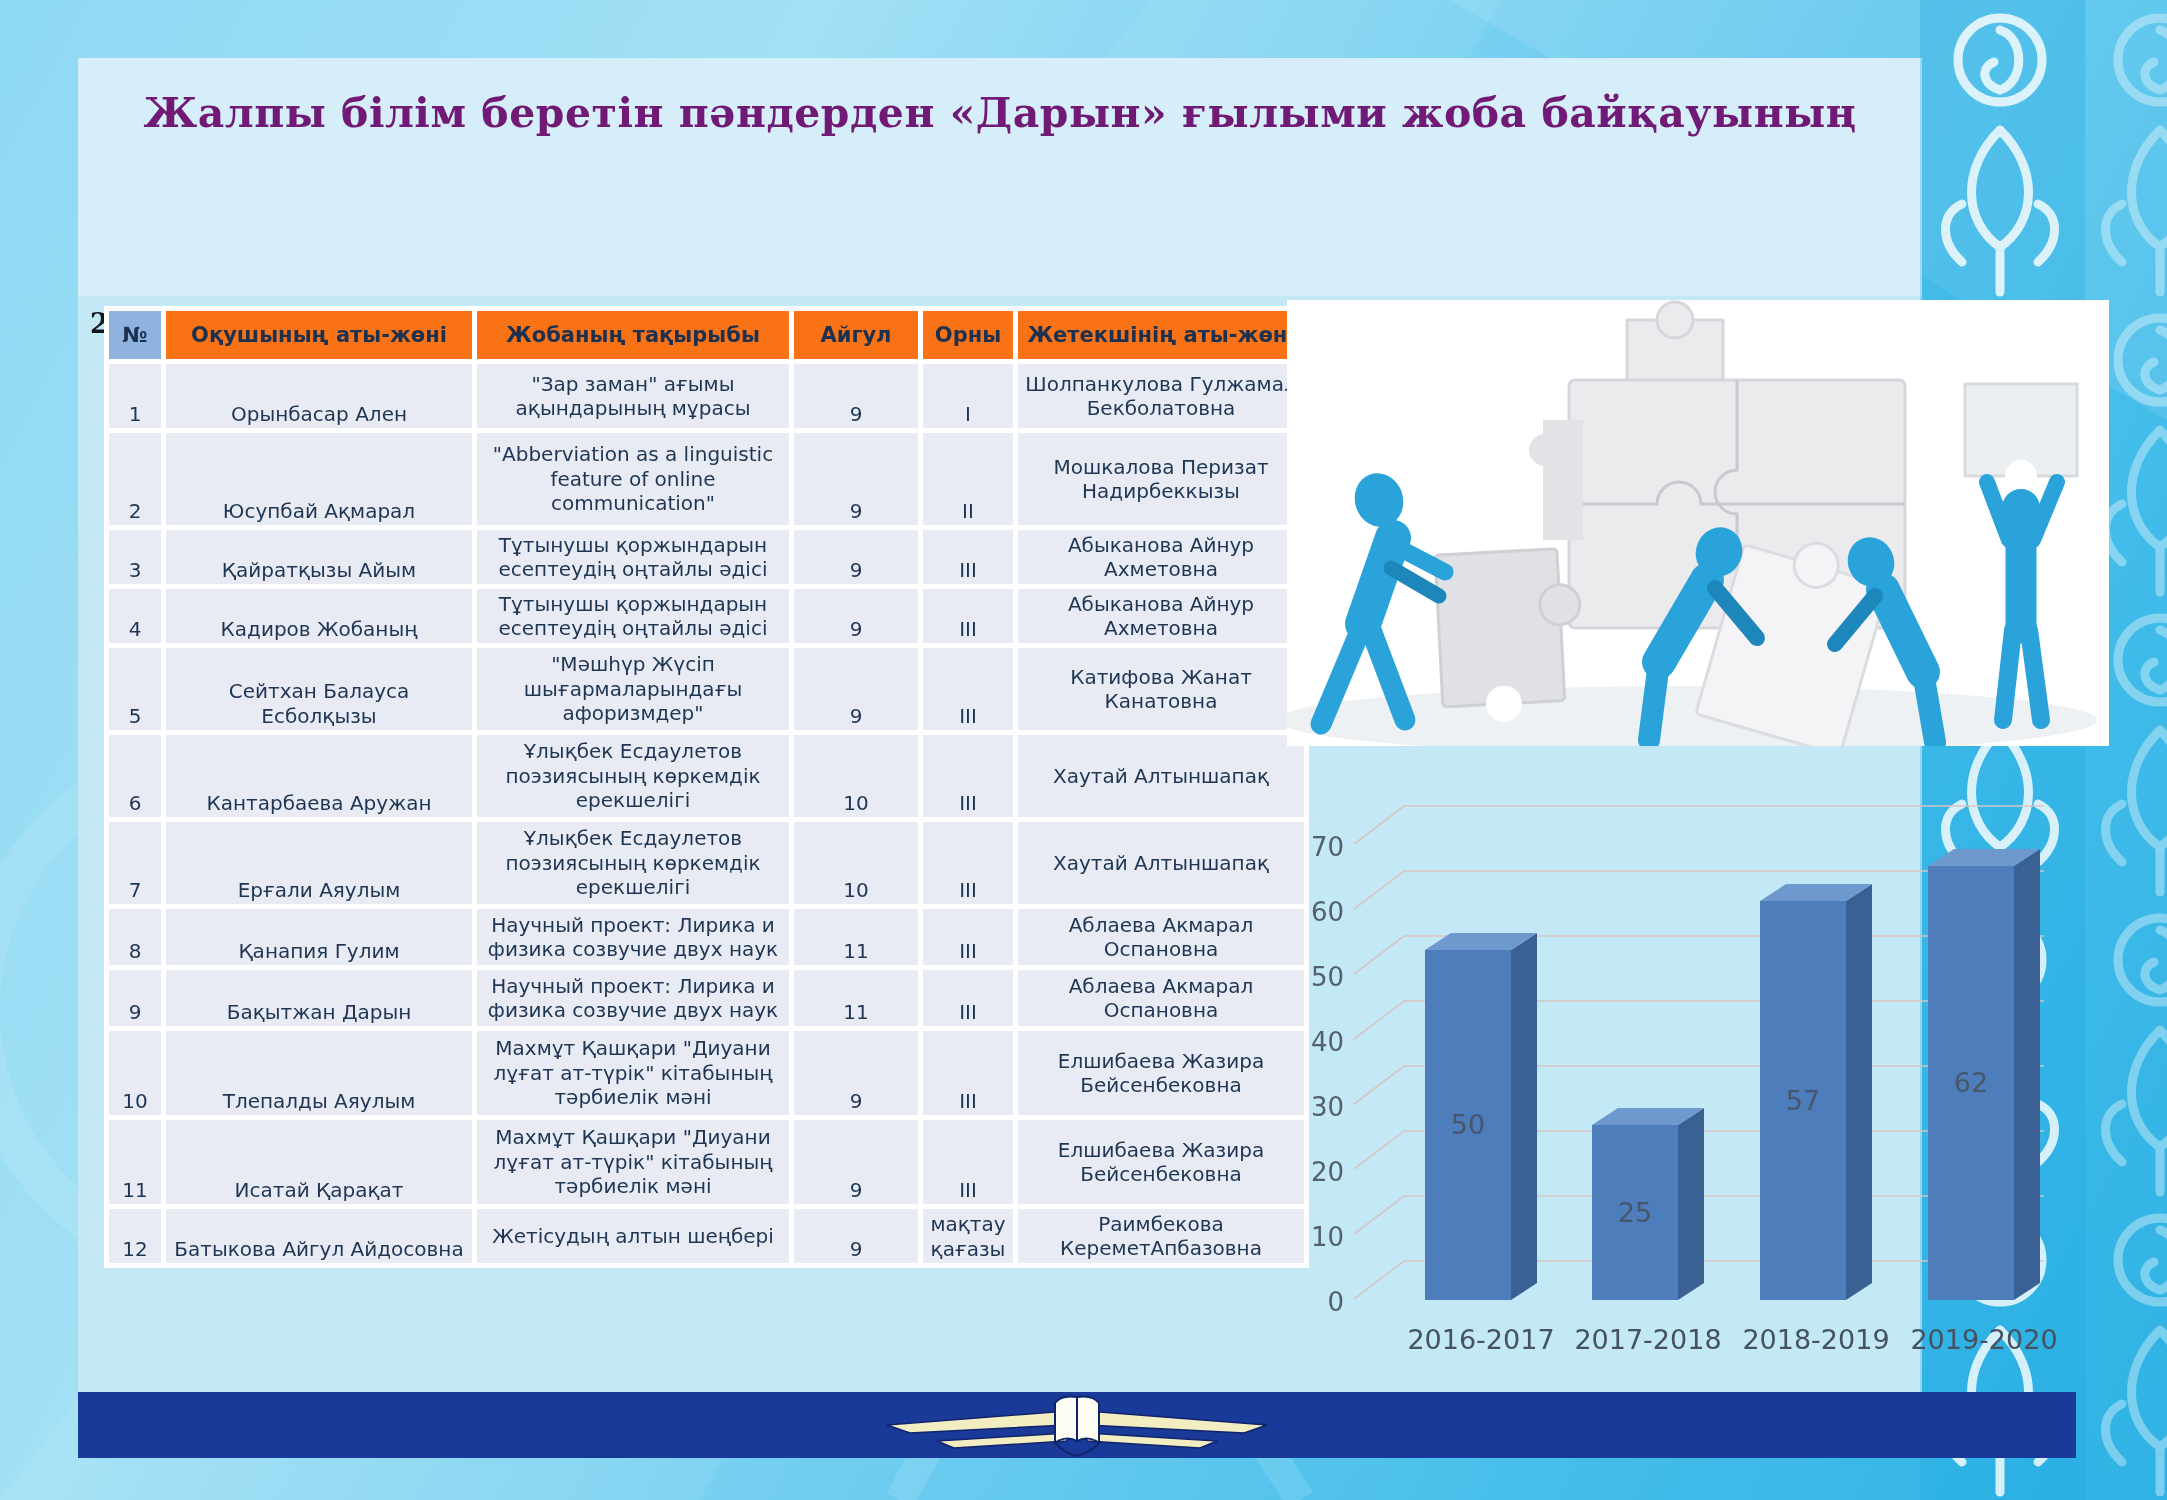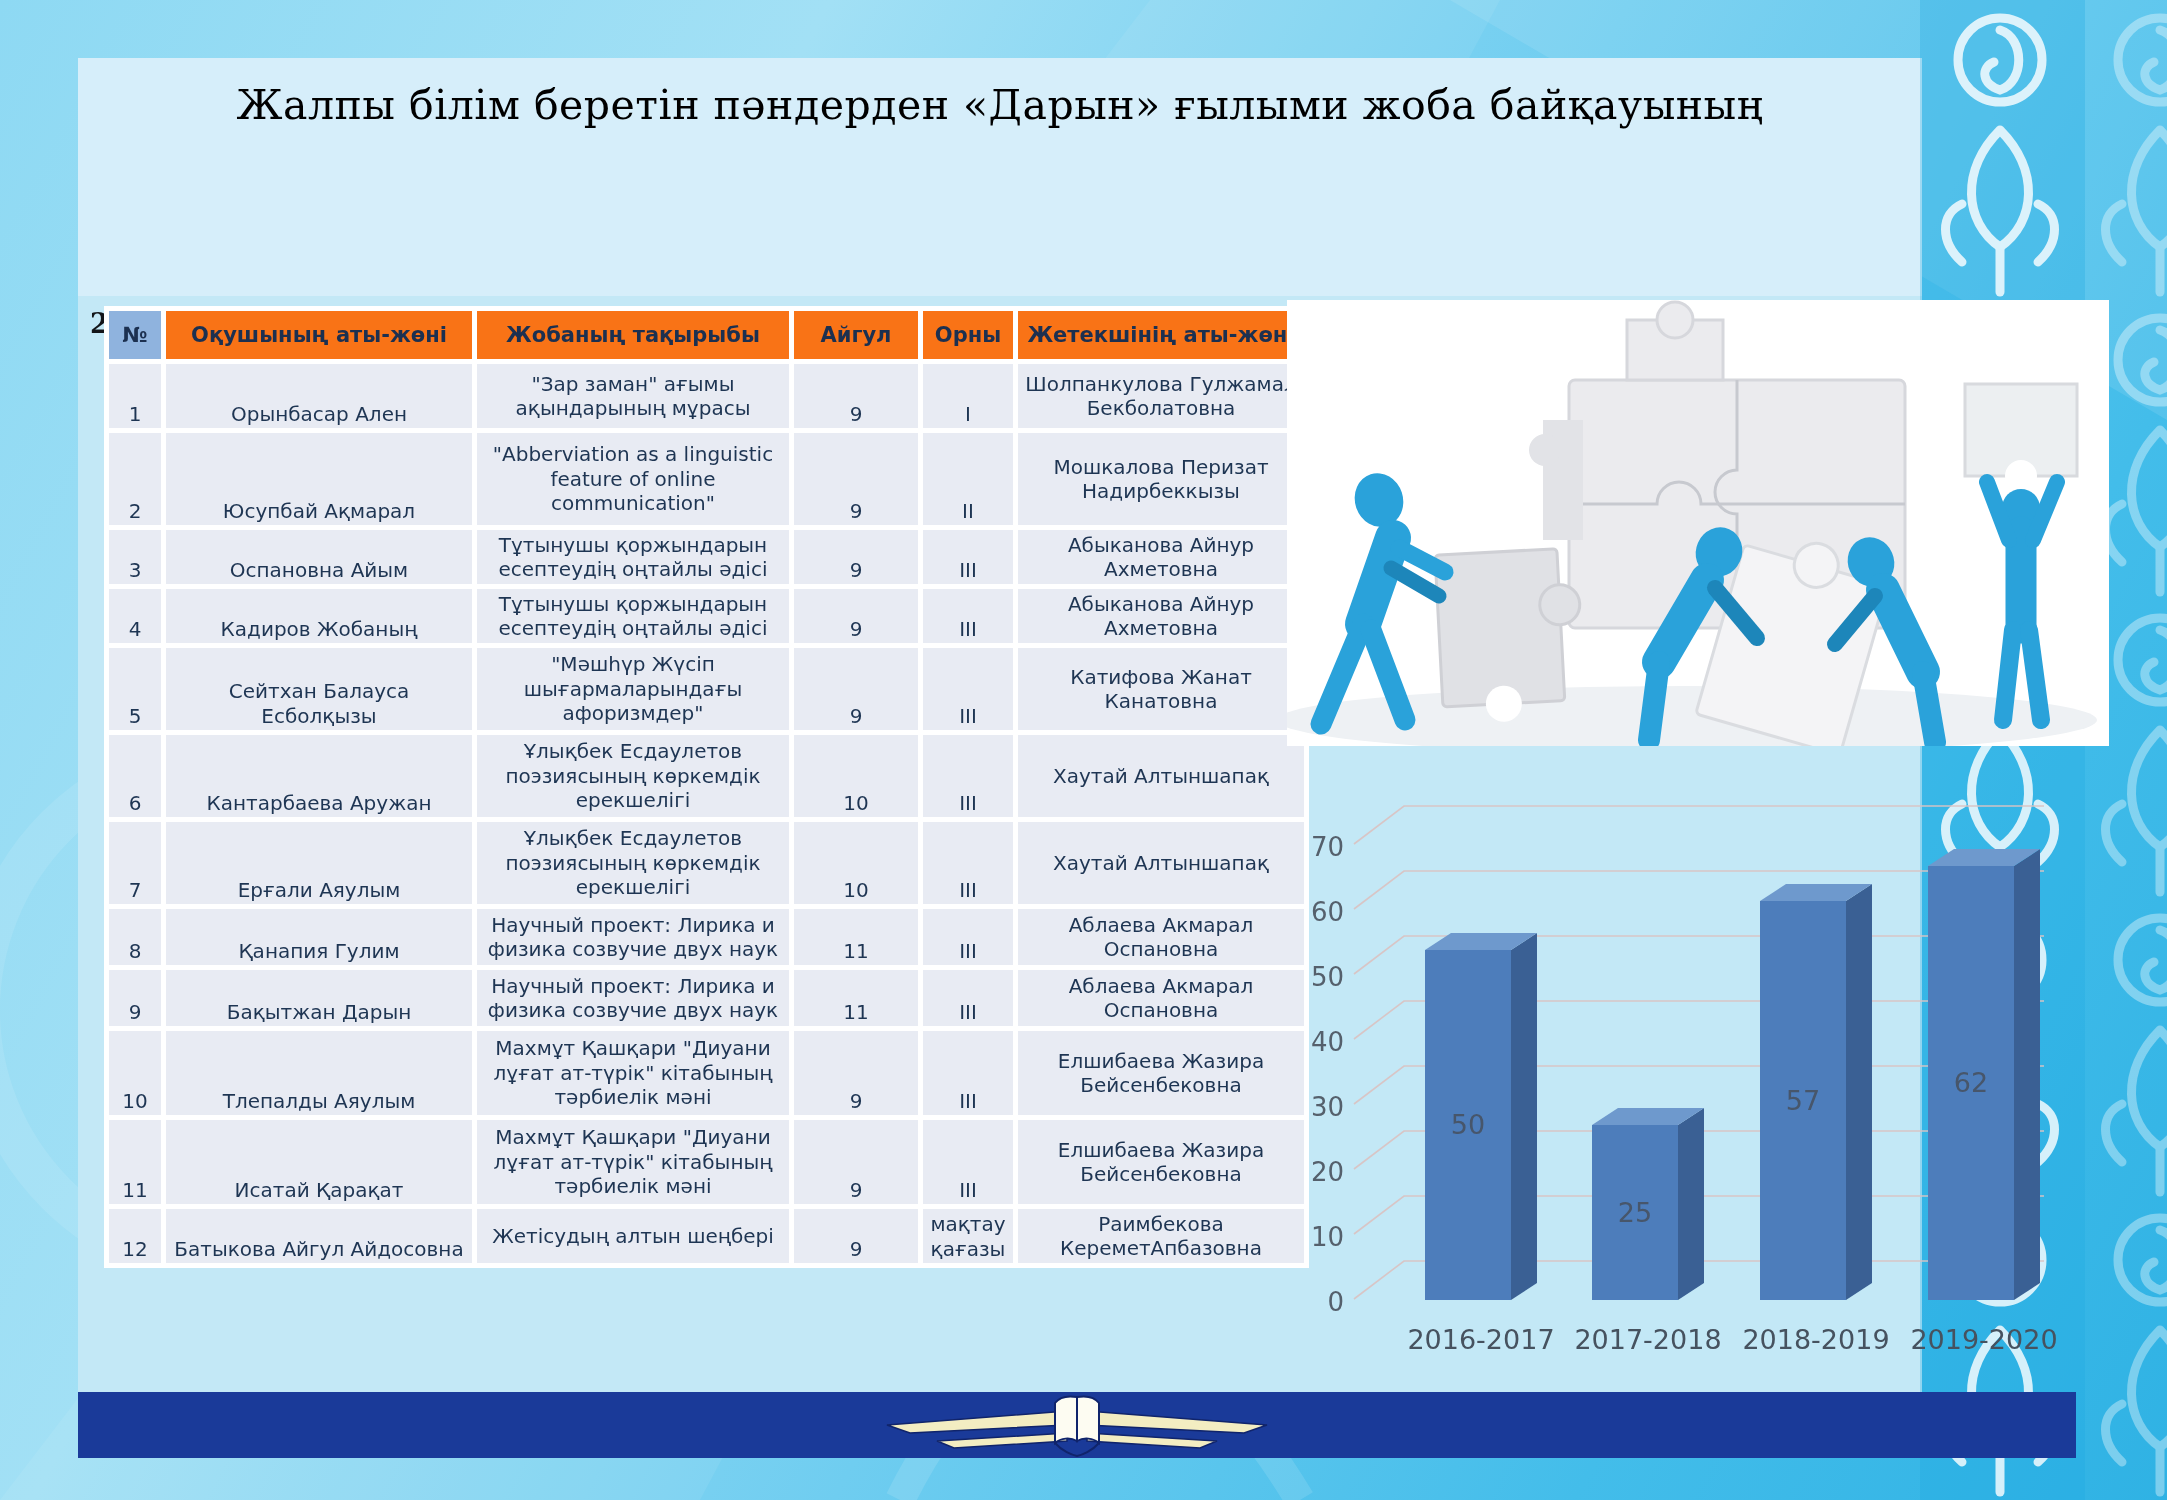--- a/index.html
+++ b/index.html
@@ -6,22 +6,22 @@
   .slide{
     position:relative;width:2167px;height:1500px;overflow:hidden;
     background:linear-gradient(118deg,#8ed9f3 0%,#a2e0f5 28%,#6fcdf0 55%,#43bdea 80%,#2fb2e4 100%);
     font-family:"DejaVu Sans","Liberation Sans",sans-serif;
   }
   svg{display:block;}
   .bg-decor{position:absolute;left:0;top:0;pointer-events:none;}
   .content-panel{position:absolute;left:78px;top:58px;width:1844px;height:1334px;background:#c3e8f6;}
   .title-block{position:absolute;left:0;top:0;width:1844px;height:238px;background:#d6eefa;text-align:center;}
   .slide-title{
-    margin:0;padding-top:16px;font-family:"DejaVu Serif","Liberation Serif",serif;
-    font-weight:normal;font-size:41px;line-height:1.55;color:#000000;letter-spacing:.5px;
+    margin:8px;padding-top:16px;font-family:"DejaVu Serif","Liberation Serif",serif;
+    font-weight:bold;font-size:41px;line-height:1.55;color:#701a75;letter-spacing:.5px;
   }
   .slide-subtitle{
     position:absolute;left:12px;top:242px;width:1820px;text-align:center;
     font-family:"DejaVu Serif","Liberation Serif",serif;font-weight:bold;
     font-size:27px;line-height:1.75;color:#121519;white-space:nowrap;
   }
   .slide-subtitle .sub2{white-space:normal;}
   table.results{
     position:absolute;left:104px;top:306px;border-spacing:5px;background:#ffffff;
     table-layout:fixed;width:1180px;color:#1e3553;
@@ -123,21 +123,21 @@
     <tr style="height:92px">
       <td class="c-num">2</td>
       <td class="c-name">Юсупбай Ақмарал</td>
       <td class="c-topic">"Abberviation as a linguistic feature of online communication"</td>
       <td class="c-grade">9</td>
       <td class="c-place">II</td>
       <td class="c-adv">Мошкалова Перизат Надирбеккызы</td>
     </tr>
     <tr style="height:54px">
       <td class="c-num">3</td>
-      <td class="c-name">Оспановна Айым</td>
+      <td class="c-name">Қайратқызы Айым</td>
       <td class="c-topic">Тұтынушы қоржындарын есептеудің оңтайлы әдісі</td>
       <td class="c-grade">9</td>
       <td class="c-place">III</td>
       <td class="c-adv">Абыканова Айнур Ахметовна</td>
     </tr>
     <tr style="height:54px">
       <td class="c-num">4</td>
       <td class="c-name">Кадиров Жобаның</td>
       <td class="c-topic">Тұтынушы қоржындарын есептеудің оңтайлы әдісі</td>
       <td class="c-grade">9</td>

